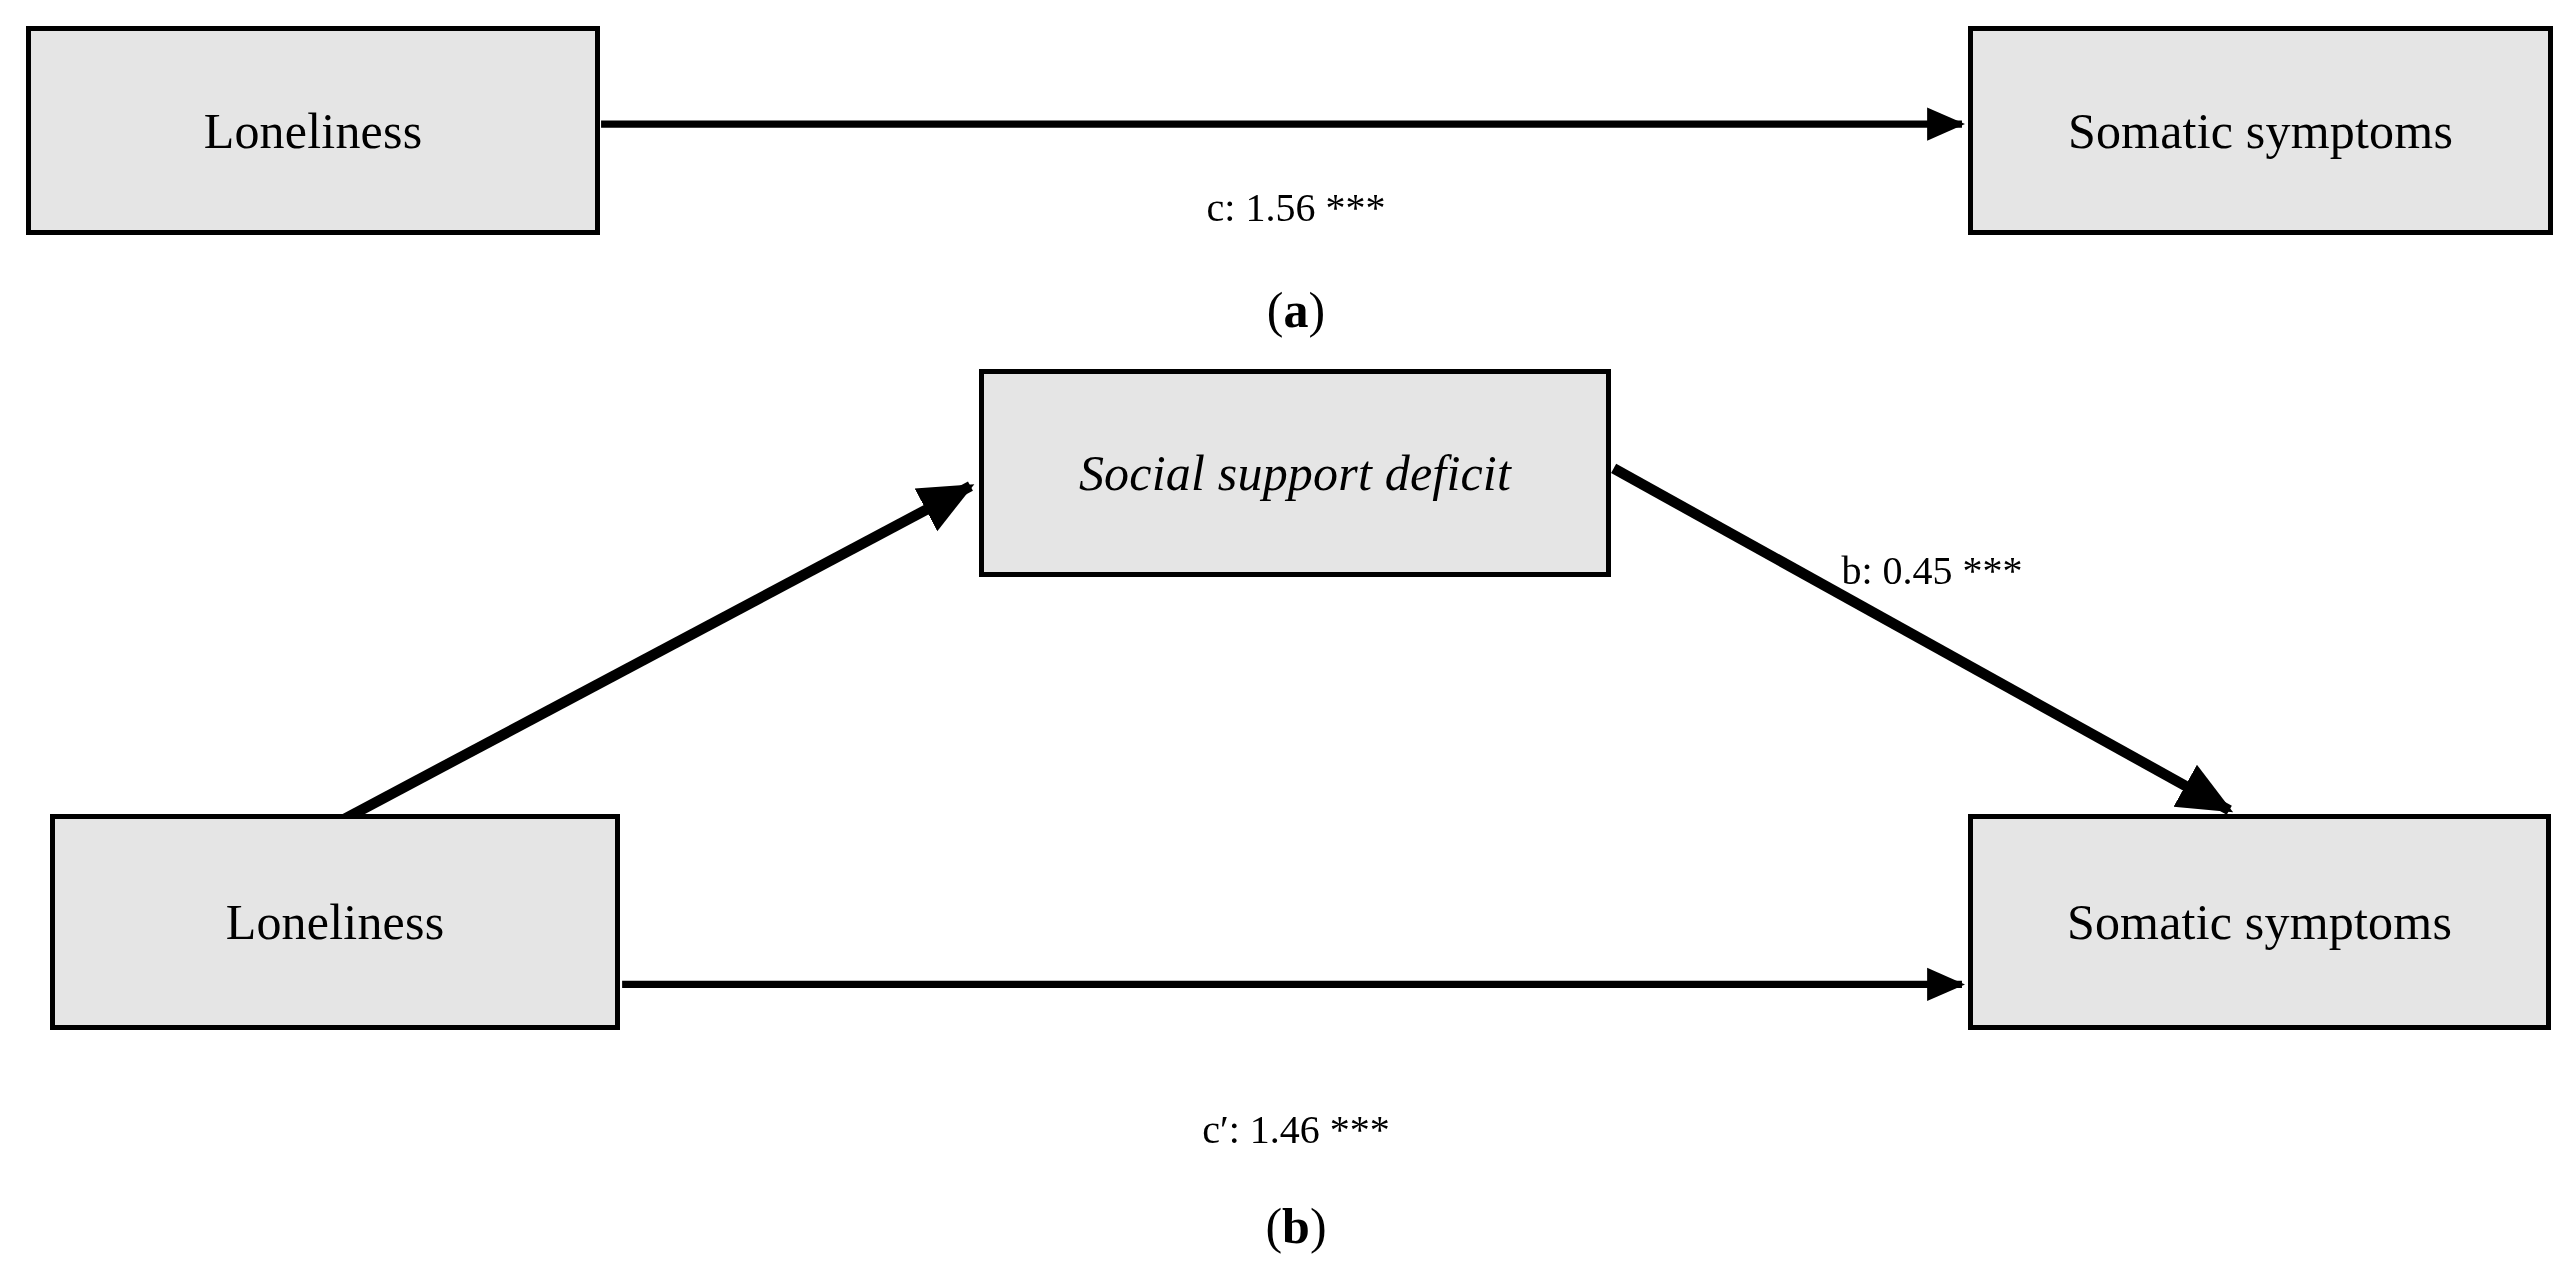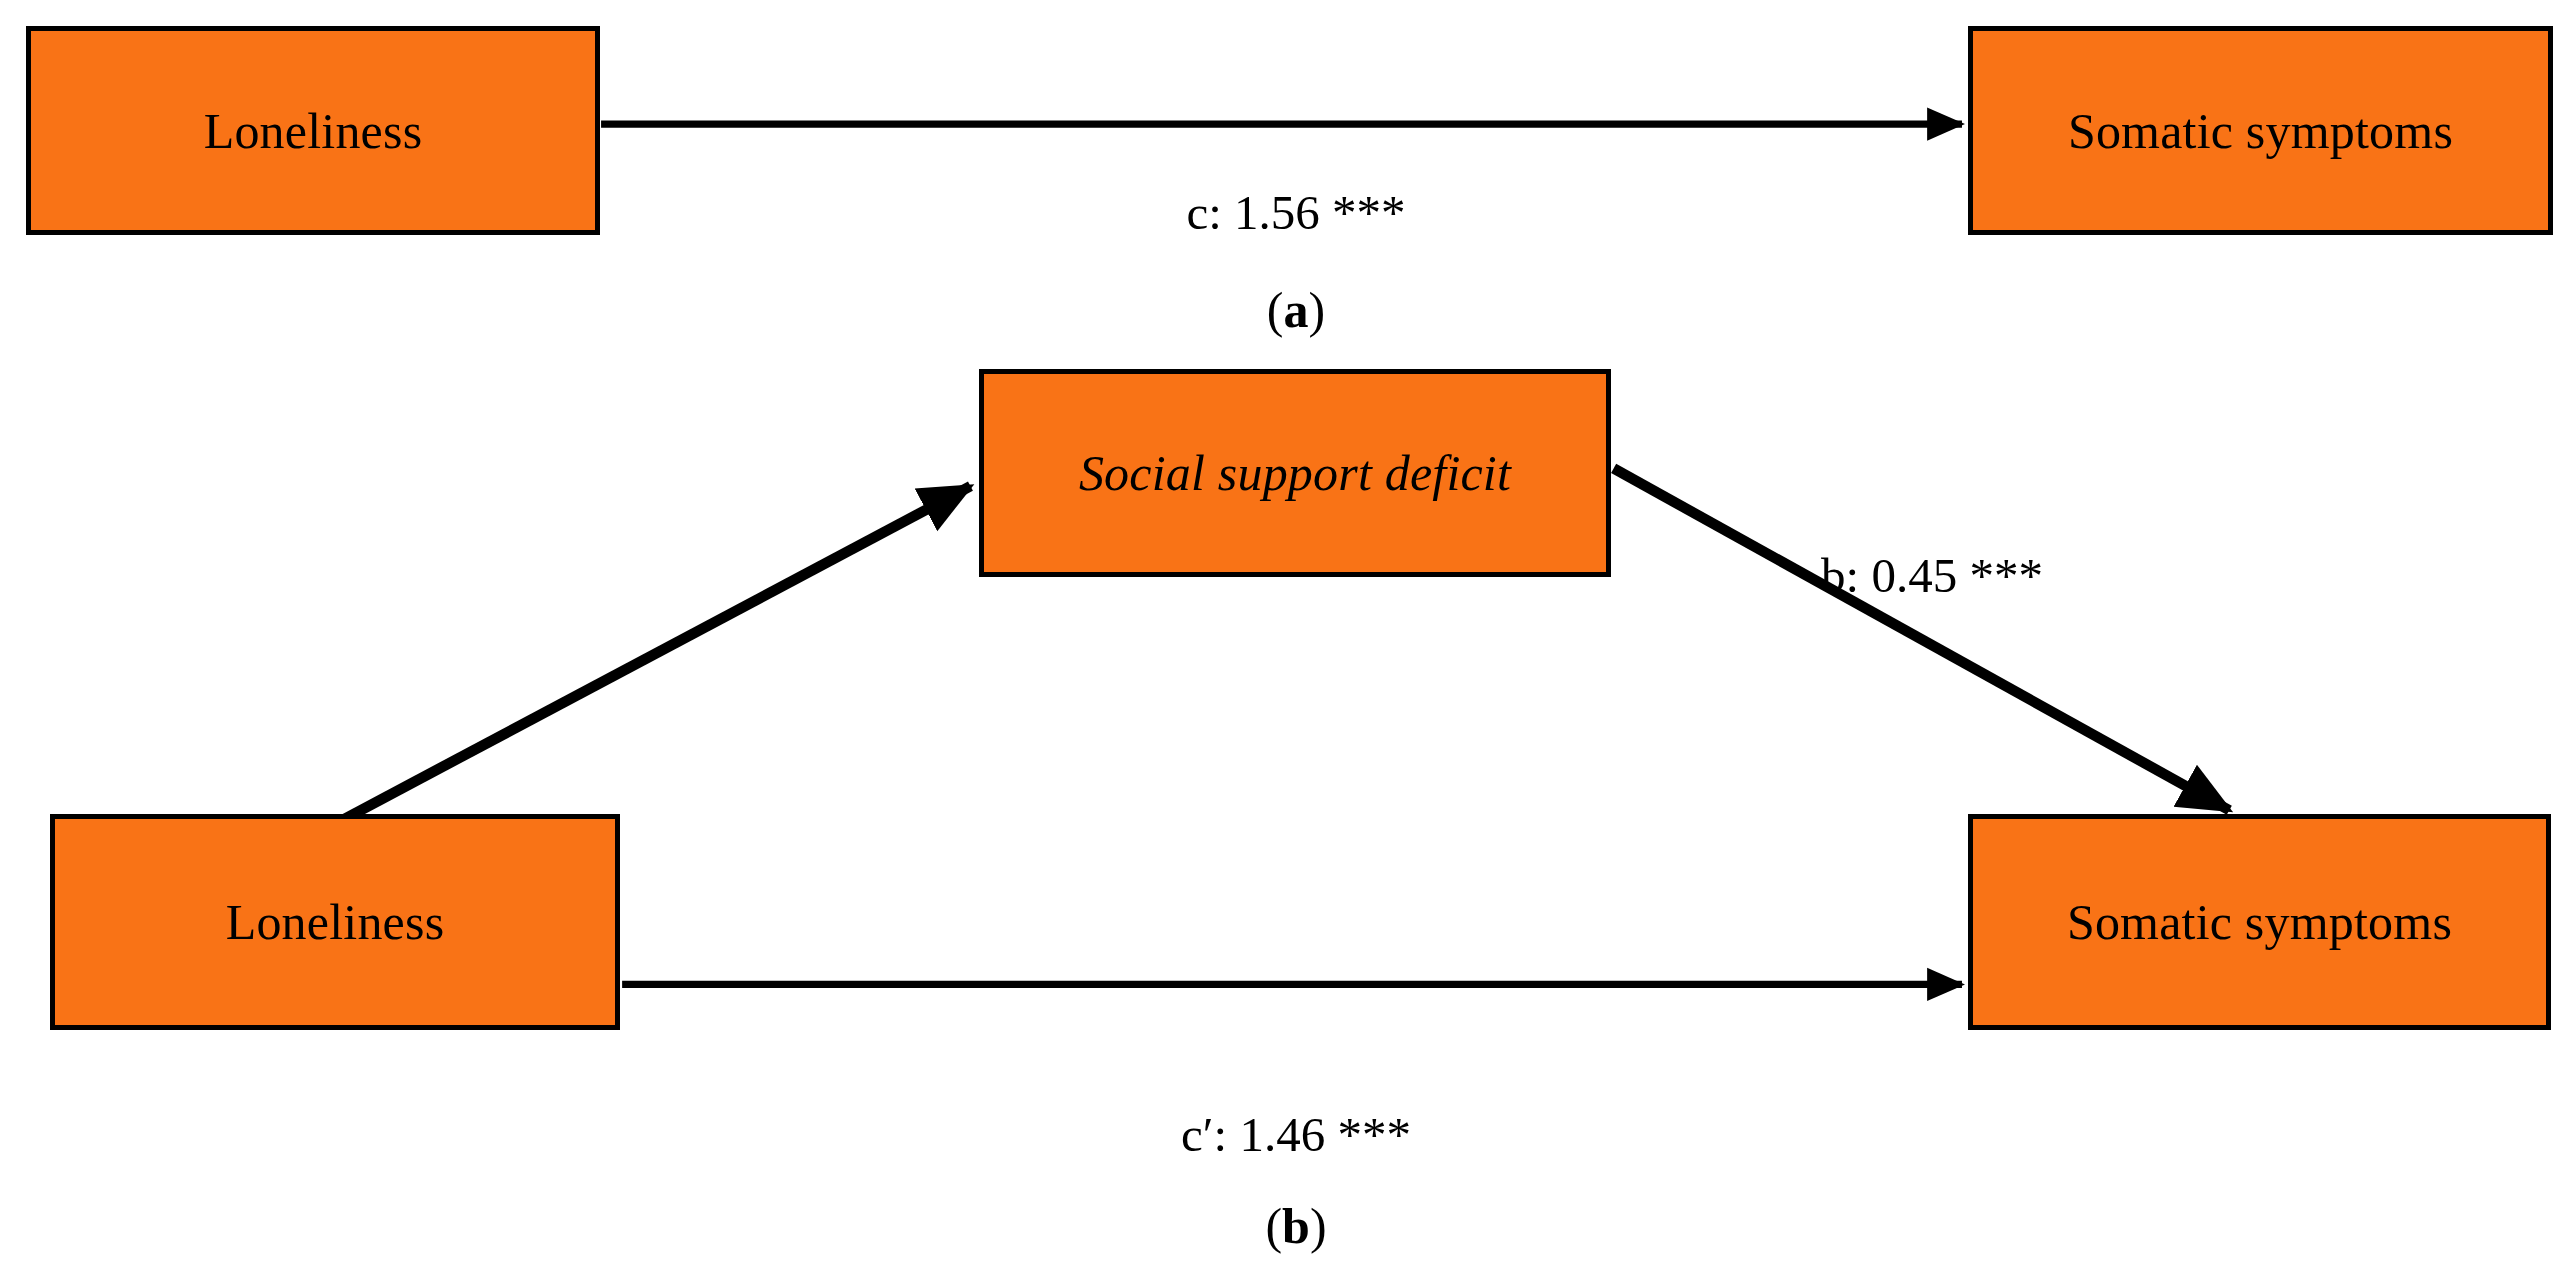--- a/index.html
+++ b/index.html
@@ -14,35 +14,35 @@
     height: 1277px;
     background: #ffffff;
     font-family: "Liberation Serif", "DejaVu Serif", serif;
     color: #000000;
     overflow: hidden;
   }
   .node-box {
     position: absolute;
     box-sizing: border-box;
     border: 5.7px solid #000000;
-    background: #f97316;
+    background: #e5e5e5;
     display: flex;
     align-items: center;
     justify-content: center;
   }
   .node-label {
     font-size: 50px;
     line-height: 1;
     letter-spacing: 0.2px;
     white-space: nowrap;
     color: #000000;
   }
   .path-label {
     position: absolute;
-    font-size: 49px;
+    font-size: 40px;
     line-height: 1;
     white-space: nowrap;
     color: #000000;
     text-align: center;
   }
   .panel-label {
     position: absolute;
     font-size: 50px;
     line-height: 1;
     white-space: nowrap;

